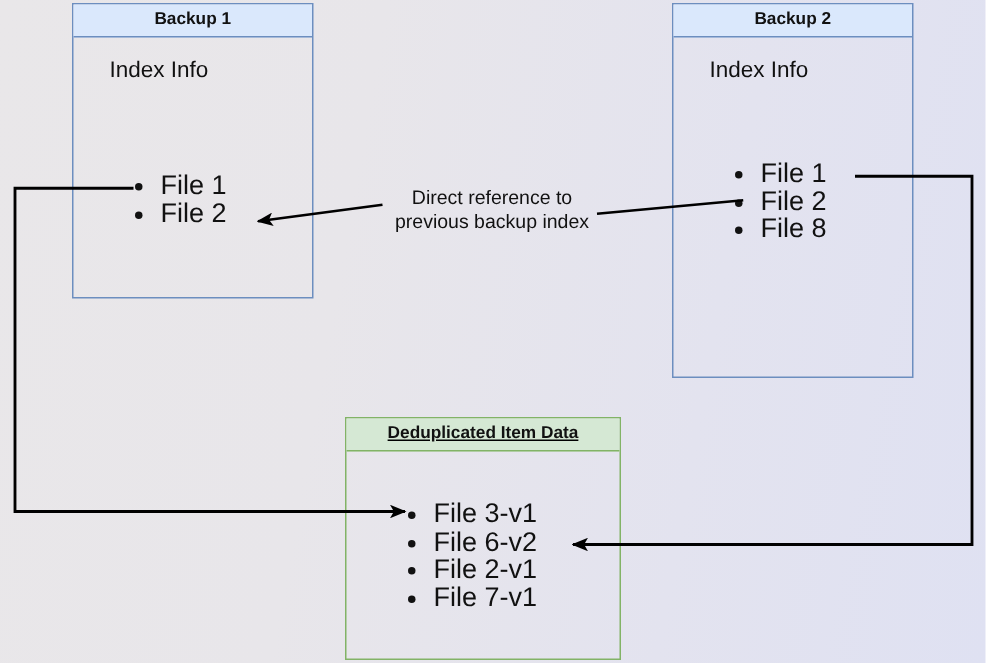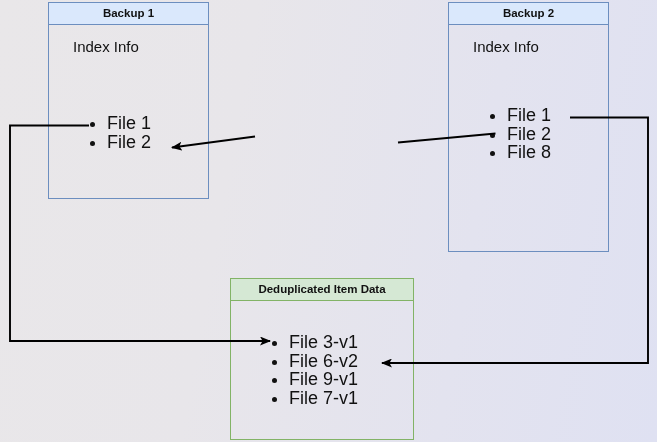--- a/index.html
+++ b/index.html
@@ -39,20 +39,21 @@
     border-bottom: 1px solid #6c8ebf;
   }
   .box-blue .box-body {
     position: relative;
     height: calc(100% - 22px);
   }
   
   .box-green {
     border: 1px solid #82b366;
     background: transparent;
+    text-decoration: underline;
   }
   .box-green .box-header {
     box-sizing: border-box;
     height: 22px;
     line-height: 20px;
     text-align: center;
     font-size: 11.5px;
     font-weight: bold;
     color: #111;
     background: #d5e8d4;
@@ -123,26 +124,28 @@
       </ul>
     </div>
   </div>
 
   <div class="node box-green" style="left:230px; top:278px; width:184px; height:162px;">
     <div class="box-header">Deduplicated Item Data</div>
     <div class="box-body">
       <ul class="file-list" style="left:42px; top:32px;">
         <li>File 3-v1</li>
         <li>File 6-v2</li>
-        <li>File 9-v1</li>
+        <li>File 2-v1</li>
         <li>File 7-v1</li>
       </ul>
     </div>
   </div>
 
+  <div class="edge-label" style="left:248px; top:124px; width:160px;">Direct reference to
+previous backup index</div>
 
   <svg class="edges" viewBox="0 0 657 442">
     <defs>
       <marker id="arrowEnd" markerWidth="11" markerHeight="9" refX="10" refY="4.5" orient="auto" markerUnits="userSpaceOnUse">
         <path d="M0,0 L11,4.5 L0,9 L2.6,4.5 z" fill="#000"></path>
       </marker>
     </defs>
 
     <path d="M 495.5,133.5 L 398,142.5" fill="none" stroke="#000" stroke-width="1.8" stroke-linecap="butt"></path>
 

